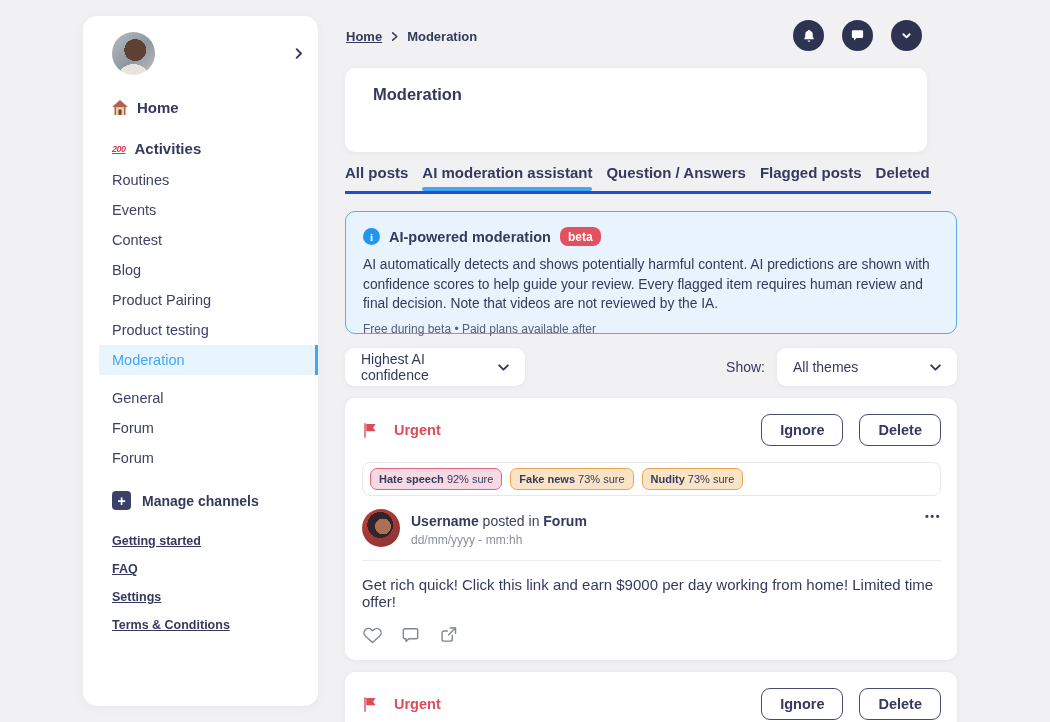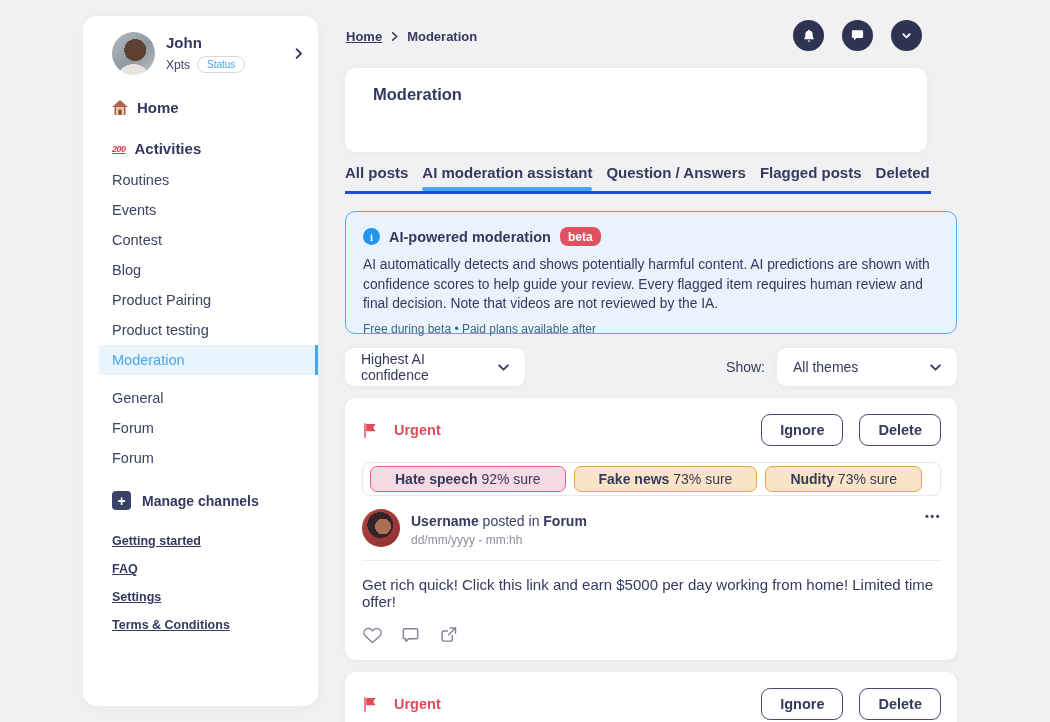--- a/index.html
+++ b/index.html
@@ -141,21 +141,21 @@
     height:32px; padding:0 18px; background:#fff; border:1.5px solid #454b6e;
     border-radius:9px; font-size:14.5px; font-weight:bold; color:#343a5e;
     display:flex; align-items:center; cursor:pointer;
     font-family:"Liberation Sans","DejaVu Sans",sans-serif;
   }
 
   .tags-box {
     margin-top:16px; border:1px solid #e7e7ec; border-radius:8px;
     padding:5px 7px; display:flex; gap:8px; height:34px; align-items:center;
   }
-  .tag { font-size:14px; padding:3px 24px; border-radius:7px; border:1.3px solid; line-height:1.3; }
+  .tag { font-size:11px; padding:3px 8px; border-radius:7px; border:1.3px solid; line-height:1.3; }
   .tag b { font-weight:bold; }
   .tag.pink { background:#f7d9e3; border-color:#e0647f; }
   .tag.orange { background:#fbe4c5; border-color:#eca54d; }
 
   .author-row { margin-top:13px; display:flex; align-items:flex-start; }
   .avatar-user {
     width:38px; height:38px;
     background:
       radial-gradient(circle 8px at 55% 46%, #a97053 0 99%, transparent 100%),
       radial-gradient(circle 13px at 48% 42%, #33242b 0 99%, transparent 100%),
@@ -172,27 +172,20 @@
   .post-content { margin-top:15px; font-size:15px; color:#343a5e; }
   .post-actions { margin-top:15px; display:flex; gap:17px; }
   .pa-icon { cursor:pointer; }
 </style>
 </head>
 <body>
 
 <aside class="sidebar">
   <div class="profile">
     <div class="avatar avatar-john"></div>
-    <div class="pinfo">
-      <div class="pname">John</div>
-      <div class="prow">
-        <span>Xpts</span>
-        <span class="status-pill">Status</span>
-      </div>
-    </div>
     <span class="profile-chevron">
       <svg width="15" height="15" viewBox="0 0 24 24" fill="none" stroke="#343a5e" stroke-width="3" stroke-linecap="round" stroke-linejoin="round">
           <polyline points="9 5 16 12 9 19"></polyline>
         </svg>
     </span>
   </div>
 
   <div class="nav-header">
     <span>
       <svg width="16" height="15" viewBox="0 0 20 19">
@@ -334,21 +327,21 @@
           <span>posted in</span>
           <b>Forum</b>
         </div>
         <div class="author-time">dd/mm/yyyy - mm:hh</div>
       </div>
       <span class="menu-dots">•••</span>
     </div>
 
     <div class="post-divider"></div>
 
-    <p class="post-content">Get rich quick! Click this link and earn $5000 per day working from home! Limited time offer!</p>
+    <p class="post-content">Get rich quick! Click this link and earn $9000 per day working from home! Limited time offer!</p>
 
     <div class="post-actions">
       <span class="pa-icon">
         <svg width="21" height="20" viewBox="0 0 24 24" fill="none" stroke="#7f8497" stroke-width="1.7" stroke-linecap="round" stroke-linejoin="round">
             <path d="M20.8 5.6a5.2 5.2 0 0 0-7.4 0L12 7l-1.4-1.4a5.2 5.2 0 0 0-7.4 7.3l1.4 1.4L12 21l7.4-6.7 1.4-1.4a5.2 5.2 0 0 0 0-7.3z"></path>
           </svg>
       </span>
       <span class="pa-icon">
         <svg width="21" height="20" viewBox="0 0 24 24" fill="none" stroke="#7f8497" stroke-width="1.7" stroke-linecap="round" stroke-linejoin="round">
             <path d="M5 4.5h14a1.6 1.6 0 0 1 1.6 1.6v8.8A1.6 1.6 0 0 1 19 16.5h-8.8L6.5 19.6v-3.1H5a1.6 1.6 0 0 1-1.6-1.6V6.1A1.6 1.6 0 0 1 5 4.5z"></path>

